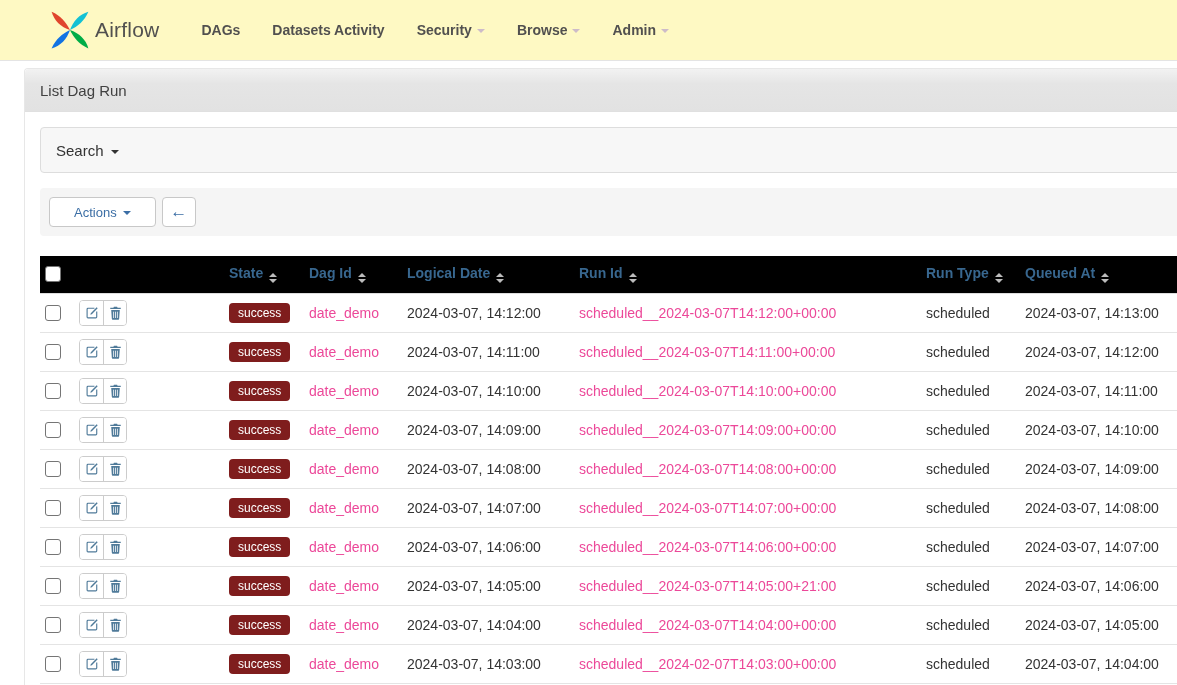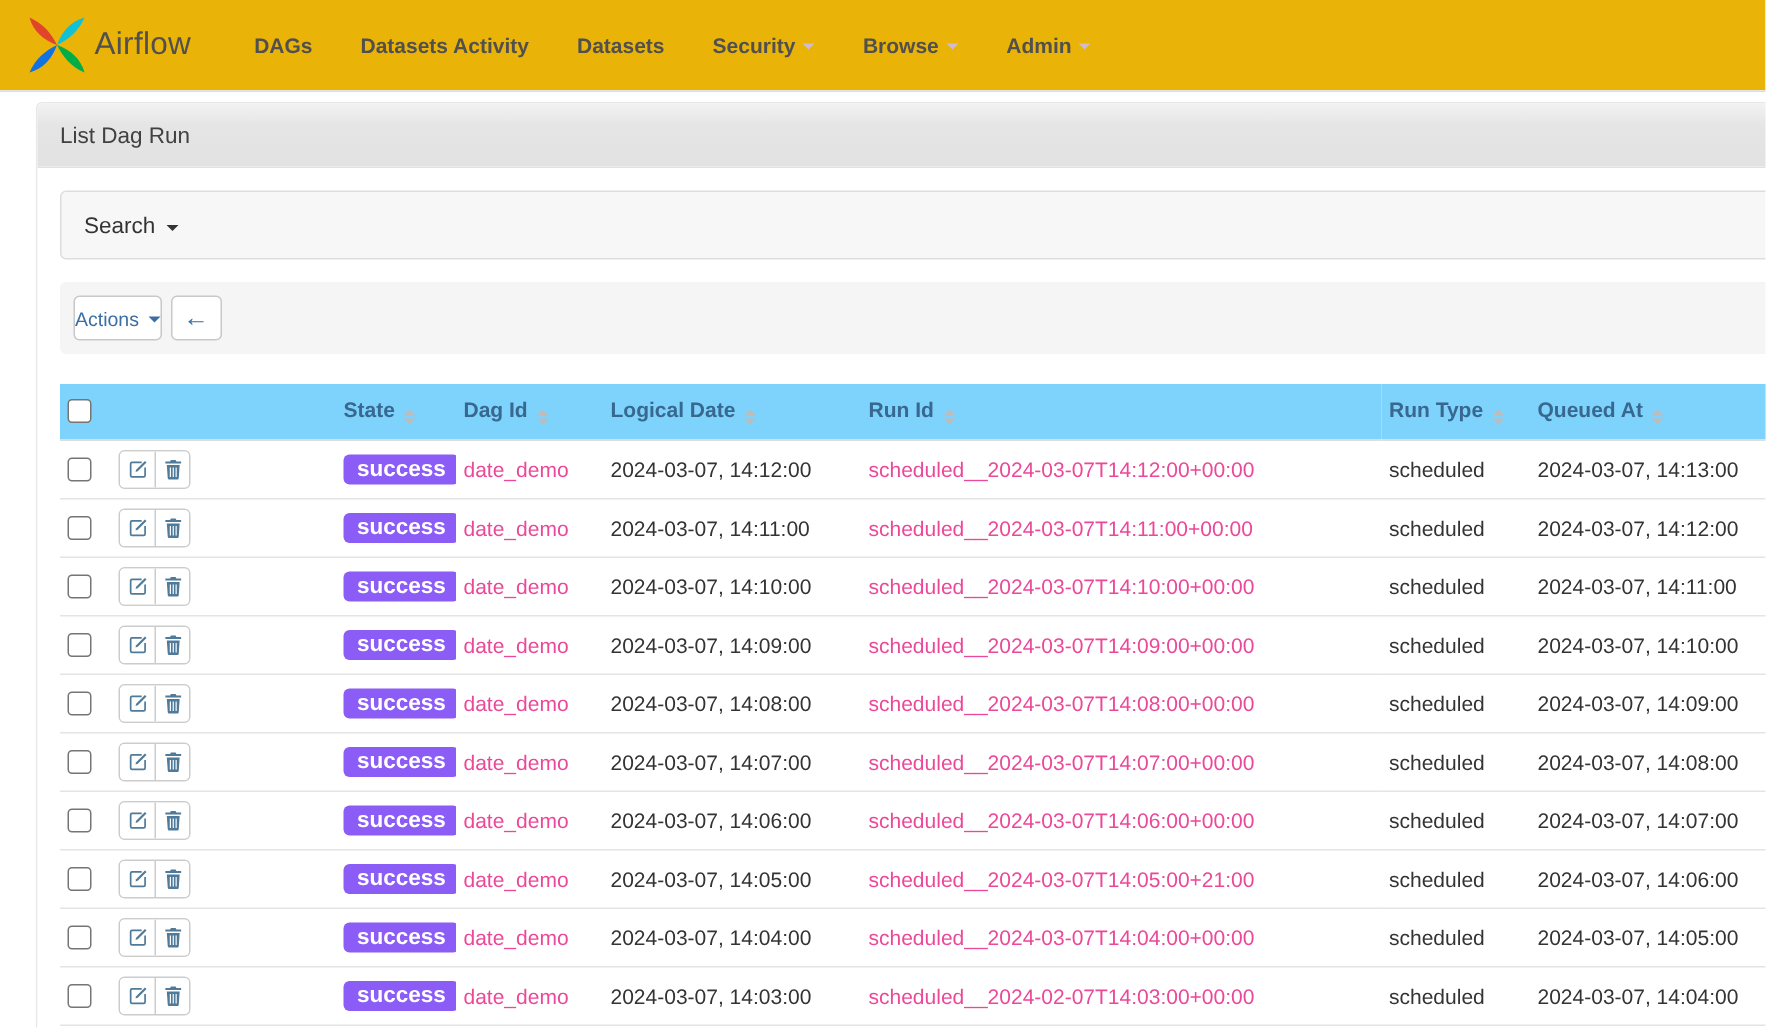--- a/index.html
+++ b/index.html
@@ -6,25 +6,25 @@
   html, body { width: 1177px; height: 685px; overflow: hidden; }
   body {
     background: #fff;
     font-family: "Liberation Sans", sans-serif;
     position: relative;
   }
 
   
   .navbar {
     height: 61px;
-    background: #eab308;
+    background: #fef9c3;
     border-bottom: 1px solid #e4e4e4;
     display: flex;
     align-items: center;
-    padding-left: 17px;
+    padding-left: 49px;
   }
   .brand { display: flex; align-items: center; gap: 4px; margin-right: 26px; cursor: pointer; }
   .brand-name { font-size: 21px; color: #51504f; letter-spacing: .2px; }
   .nav-items { display: flex; height: 100%; }
   .nav-item {
     padding: 0 16px;
     font-weight: bold;
     font-size: 14px;
     color: #51504f;
     display: flex;
@@ -99,41 +99,41 @@
     border-radius: 4px;
     height: 30px;
     display: inline-flex;
     align-items: center;
     justify-content: center;
     color: #3b6ea5;
     font-size: 13px;
     font-family: "Liberation Sans", sans-serif;
     cursor: pointer;
   }
-  .btn-actions { padding: 0 0; gap: 6px; }
+  .btn-actions { padding: 0 24px; gap: 6px; }
   .caret-blue {
     width: 0; height: 0; display: inline-block;
     border-left: 4px solid transparent;
     border-right: 4px solid transparent;
     border-top: 4px solid #3b6ea5;
     margin-top: 2px;
   }
   .btn-back { width: 34px; font-size: 17px; font-weight: bold; }
 
   
   table.records {
     margin-top: 20px;
     border-collapse: collapse;
     width: 1228px;
     table-layout: fixed;
     font-size: 14px;
     color: #333;
   }
   thead th {
-    background: #7dd3fc;
+    background: #000000;
     text-align: left;
     height: 37px;
     padding: 0 5px;
     color: #38678f;
     font-size: 14px;
     font-weight: bold;
     white-space: nowrap;
   }
   tbody td {
     height: 39px;
@@ -143,24 +143,24 @@
     white-space: nowrap;
     overflow: hidden;
   }
   tbody tr:first-child td { border-top: 1px solid #ddd; }
   tbody tr:last-child td { border-bottom: 1px solid #e4e4e4; }
 
   a.link { color: #ec4899; text-decoration: none; cursor: pointer; }
 
   .badge-success {
     display: inline-block;
-    background: #8b5cf6;
+    background: #7f1d1d;
     color: #fff;
-    font-weight: bold;
-    font-size: 15px;
+    font-weight: normal;
+    font-size: 12px;
     padding: 4px 9px 4px 9px;
     border-radius: 4px;
     line-height: 12px;
   }
 
   input[type="checkbox"].cb {
     -webkit-appearance: none;
     appearance: none;
     width: 16px;
     height: 16px;
@@ -236,23 +236,20 @@
       </g>
     </svg>
     <span class="brand-name">Airflow</span>
   </div>
   <div class="nav-items" id="nav-items">
       <a class="nav-item">
         <span>DAGs</span>
       </a>
       <a class="nav-item">
         <span>Datasets Activity</span>
-      </a>
-      <a class="nav-item">
-        <span>Datasets</span>
       </a>
       <a class="nav-item">
         <span>Security</span>
         <span class="caret"></span>
       </a>
       <a class="nav-item">
         <span>Browse</span>
         <span class="caret"></span>
       </a>
       <a class="nav-item">

